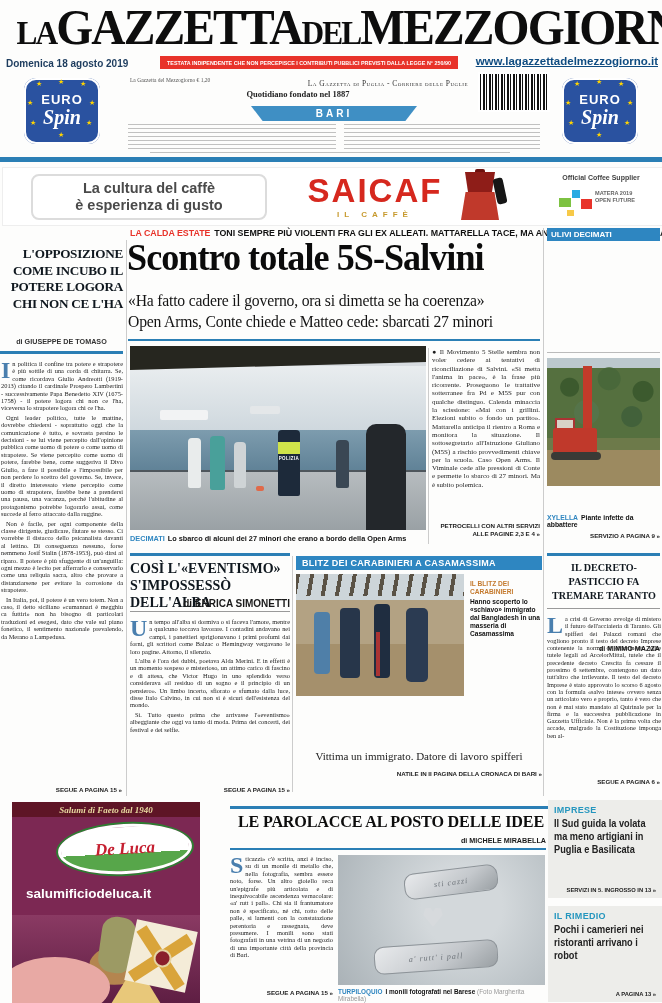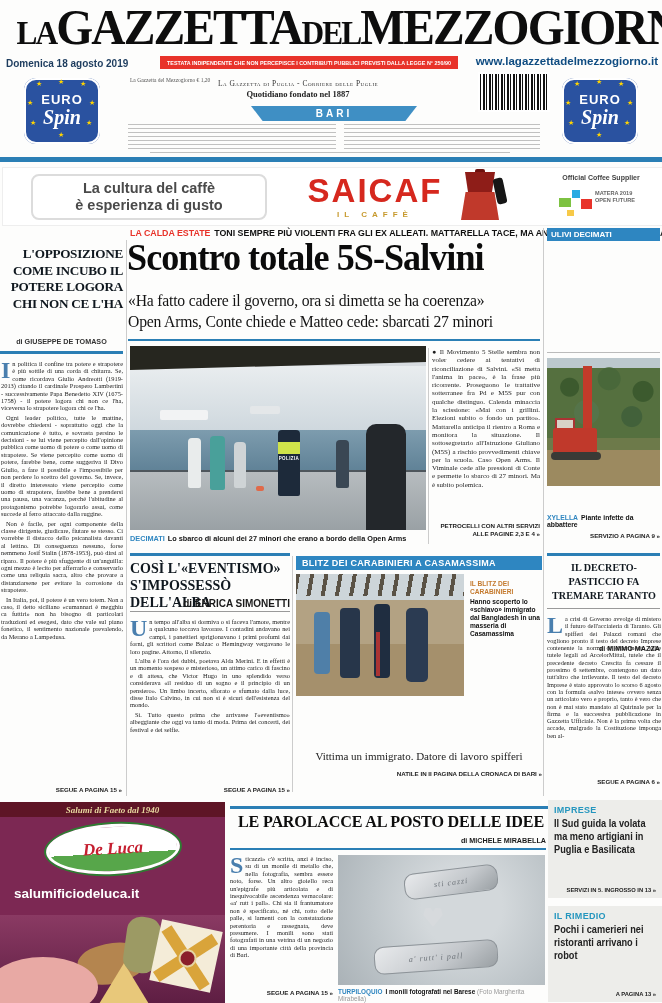--- a/index.html
+++ b/index.html
@@ -9,23 +9,23 @@
 
   
   .mh-title{top:0;left:0;width:662px;text-align:center;font-weight:bold;color:#0d0d0d;
             white-space:nowrap;letter-spacing:-2px;transform:scaleX(.95);transform-origin:center;}
   .mh-lg{font-size:50px;line-height:54px;}
   .mh-sm{font-size:33px;}
   .mh-date{top:58px;left:6px;font-family:"Liberation Sans",sans-serif;font-size:10px;font-weight:bold;color:#1d3c5e;}
   .mh-notice{top:56px;left:160px;width:298px;height:13px;background:#e8332a;color:#fff;
              font-family:"Liberation Sans",sans-serif;font-size:5.4px;font-weight:bold;
              display:flex;align-items:center;justify-content:center;white-space:nowrap;overflow:hidden;}
-  .mh-site{top:55px;right:4px;font-family:"Liberation Sans",sans-serif;font-size:11.5px;font-weight:bold;color:#0f4c81;}
+  .mh-site{top:55px;right:4px;font-family:"Liberation Sans",sans-serif;font-size:11.5px;font-weight:bold;color:#0f4c81;text-decoration:underline;}
   .mh-price{top:77px;left:130px;font-size:5.5px;color:#555;}
-  .mh-legacy{top:79px;left:128px;width:340px;text-align:center;font-size:7.5px;color:#333;font-variant:small-caps;letter-spacing:.5px;}
+  .mh-legacy{top:79px;left:128px;width:340px;text-align:right;font-size:7.5px;color:#333;font-variant:small-caps;letter-spacing:.5px;}
   .mh-founded{top:89px;left:128px;width:340px;text-align:center;font-size:8.5px;font-weight:bold;color:#222;}
   .barcode{top:72px;left:478px;width:68px;height:36px;background:
      repeating-linear-gradient(90deg,#111 0 1px,#fff 1px 3px,#111 3px 5px,#fff 5px 6px);border:2px solid #fff;}
   .bari-banner{top:106px;left:251px;width:166px;height:15px;background:#3f8fc4;
      clip-path:polygon(0 0,100% 0,93% 100%,7% 100%);color:#fff;
      font-family:"Liberation Sans",sans-serif;font-size:10px;font-weight:bold;letter-spacing:3px;
      display:flex;align-items:center;justify-content:center;}
   .micro{background:repeating-linear-gradient(180deg,#adadad 0 1px,transparent 1px 4px);opacity:.75;}
   .mh-rule{top:157px;left:0;width:662px;height:5px;background:#2b7fb5;}
 
@@ -169,21 +169,21 @@
   
   .dc-rule{top:553px;left:547px;width:113px;height:3px;background:#2b7fb5;}
   .dc-head{top:560px;left:547px;width:114px;text-align:center;font-weight:bold;font-size:11px;line-height:14px;
      color:#10181f;transform:scaleX(.92);transform-origin:center;}
   .dc-by{top:596px;left:547px;width:113px;text-align:right;font-family:"Liberation Sans",sans-serif;font-size:7.2px;font-weight:bold;margin-top:48px;}
   .dc-thin{top:608px;left:547px;width:113px;height:1px;background:#999;}
   .dc-body{top:615px;left:547px;width:114px;height:158px;font-size:6.3px;line-height:7.3px;}
   .dc-segue{top:778px;left:547px;width:113px;}
 
   
-  .deluca{top:802px;left:0;width:225px;height:201px;background:#7c2853;overflow:hidden;}
+  .deluca{top:802px;left:12px;width:188px;height:201px;background:#7c2853;overflow:hidden;}
   .dl-strip{position:absolute;top:0;left:0;width:100%;height:15px;background:#5e1526;color:#e8d9a0;
      font-style:italic;font-weight:bold;font-size:9px;display:flex;align-items:center;justify-content:center;}
   .dl-oval{position:absolute;top:22px;left:46px;width:128px;height:44px;background:linear-gradient(#fff 60%,#57a64a 60%);
      border:3px solid #fff;border-radius:50%;transform:rotate(-3deg);display:flex;align-items:center;justify-content:center;
      box-shadow:0 0 0 2px #2e7d32;}
   .dl-brand{color:#c51f30;font-style:italic;font-weight:bold;font-size:17px;}
   .dl-site{position:absolute;top:84px;left:14px;color:#fff;font-family:"Liberation Sans",sans-serif;font-weight:bold;font-size:13.5px;}
   .dl-food{position:absolute;bottom:0;left:0;width:100%;height:88px;background:linear-gradient(#8a3a63,#5e1e43);}
   .dl-ham{position:absolute;bottom:-14px;left:-12px;width:110px;height:60px;background:#e8a9a4;border-radius:50%;}
   .dl-pros{position:absolute;bottom:20px;left:78px;width:70px;height:40px;background:#b4854f;border-radius:40% 60% 50% 50%;transform:rotate(-14deg);}

